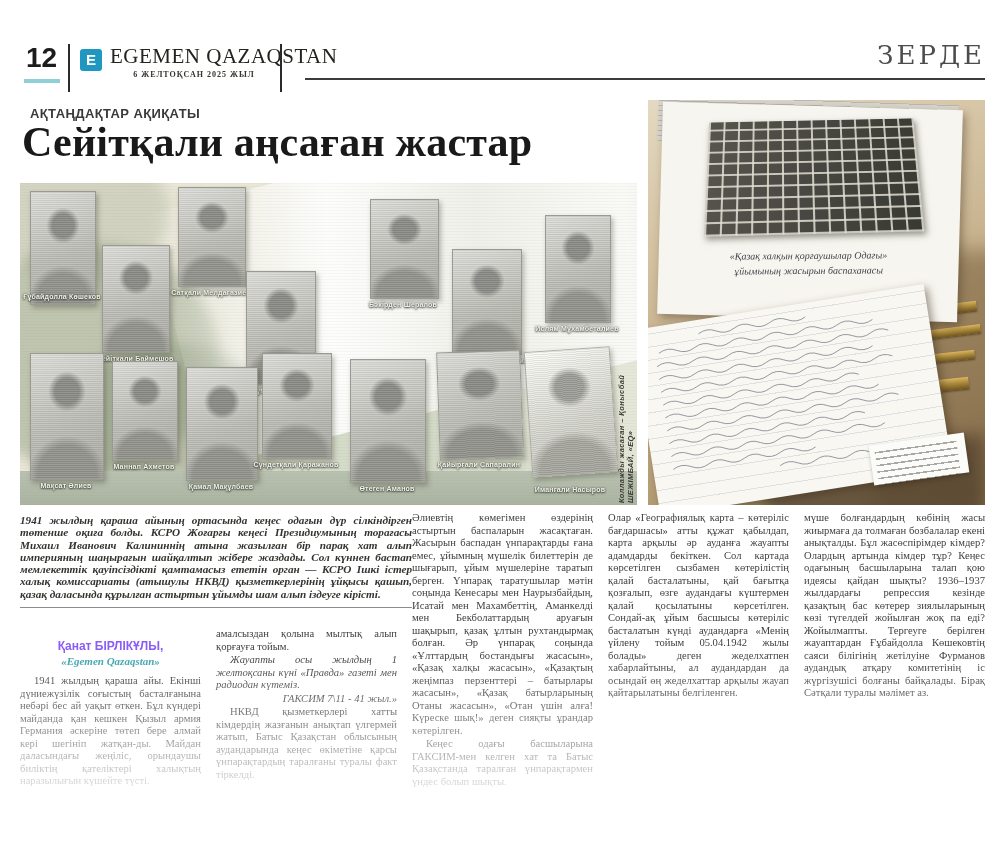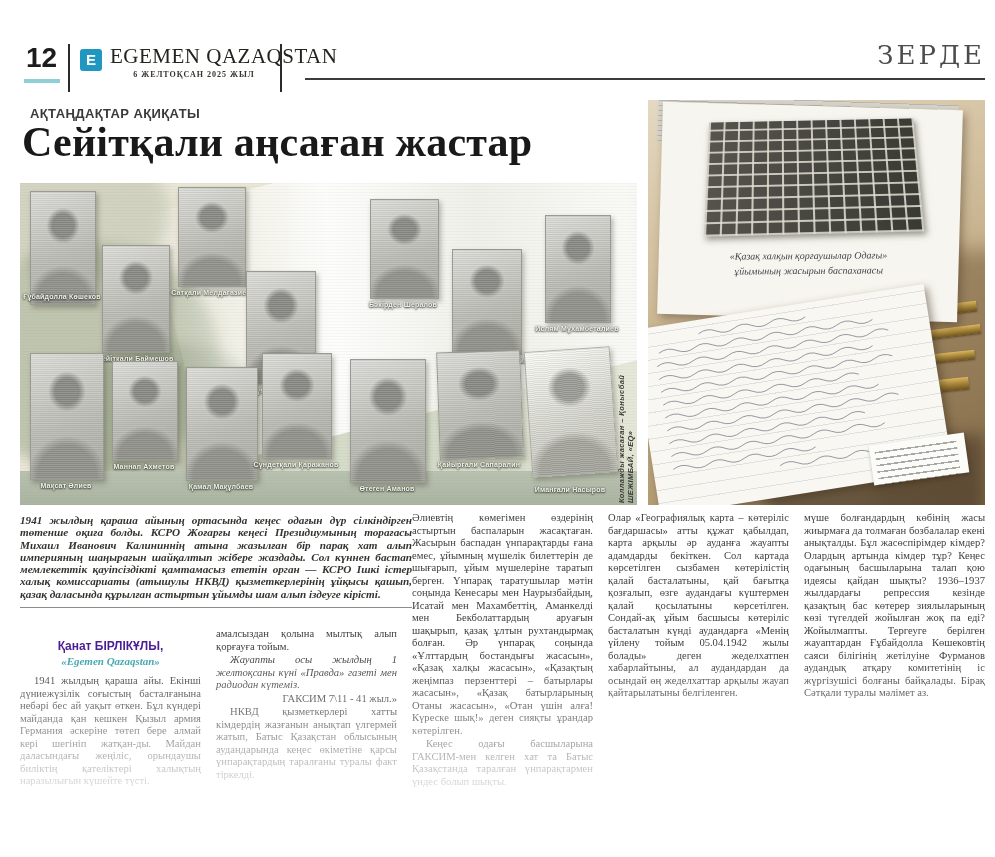--- a/index.html
+++ b/index.html
@@ -99,24 +99,24 @@
        line-height:12.5px;text-align:justify;color:#3f3f3f;}
   .col p{margin:0 0 1px 0;text-indent:14px;}
   .col p.noindent{text-indent:0;}
   .lead-overlay{position:absolute;left:0;top:2px;width:392px;
        font-family:"Liberation Serif",serif;font-weight:bold;font-style:italic;
        font-size:11.2px;line-height:12.3px;text-align:justify;color:#33332f;}
   .lead-rule{margin-top:7px;border-top:1px solid #8c8c8c;width:100%;}
   .pad-c1{height:128px;}
   .pad-c2{height:116px;}
   .author-block{text-align:center;margin:0 0 8px 0;}
-  .author-name{font-family:"Liberation Sans",sans-serif;font-weight:bold;font-size:12px;color:#4c1d95;}
+  .author-name{font-family:"Liberation Sans",sans-serif;font-weight:bold;font-size:12px;color:#8b5cf6;}
   .author-org{font-family:"Liberation Serif",serif;font-style:italic;font-weight:bold;
               font-size:11px;color:#3ba3ad;margin-top:2px;}
-  .sig-line{text-align:right;margin:0 0 1px 0;text-indent:0;}
+  .sig-line{text-align:right;font-style:italic;margin:0 0 1px 0;text-indent:0;}
   .italic{font-style:italic;}
 </style>
 </head>
 <body>
 
 <div class="page">
 
   <div class="pagenum">12</div>
   <div class="pagenum-bar"></div>
   <div class="vbar" style="left:68px;"></div>

